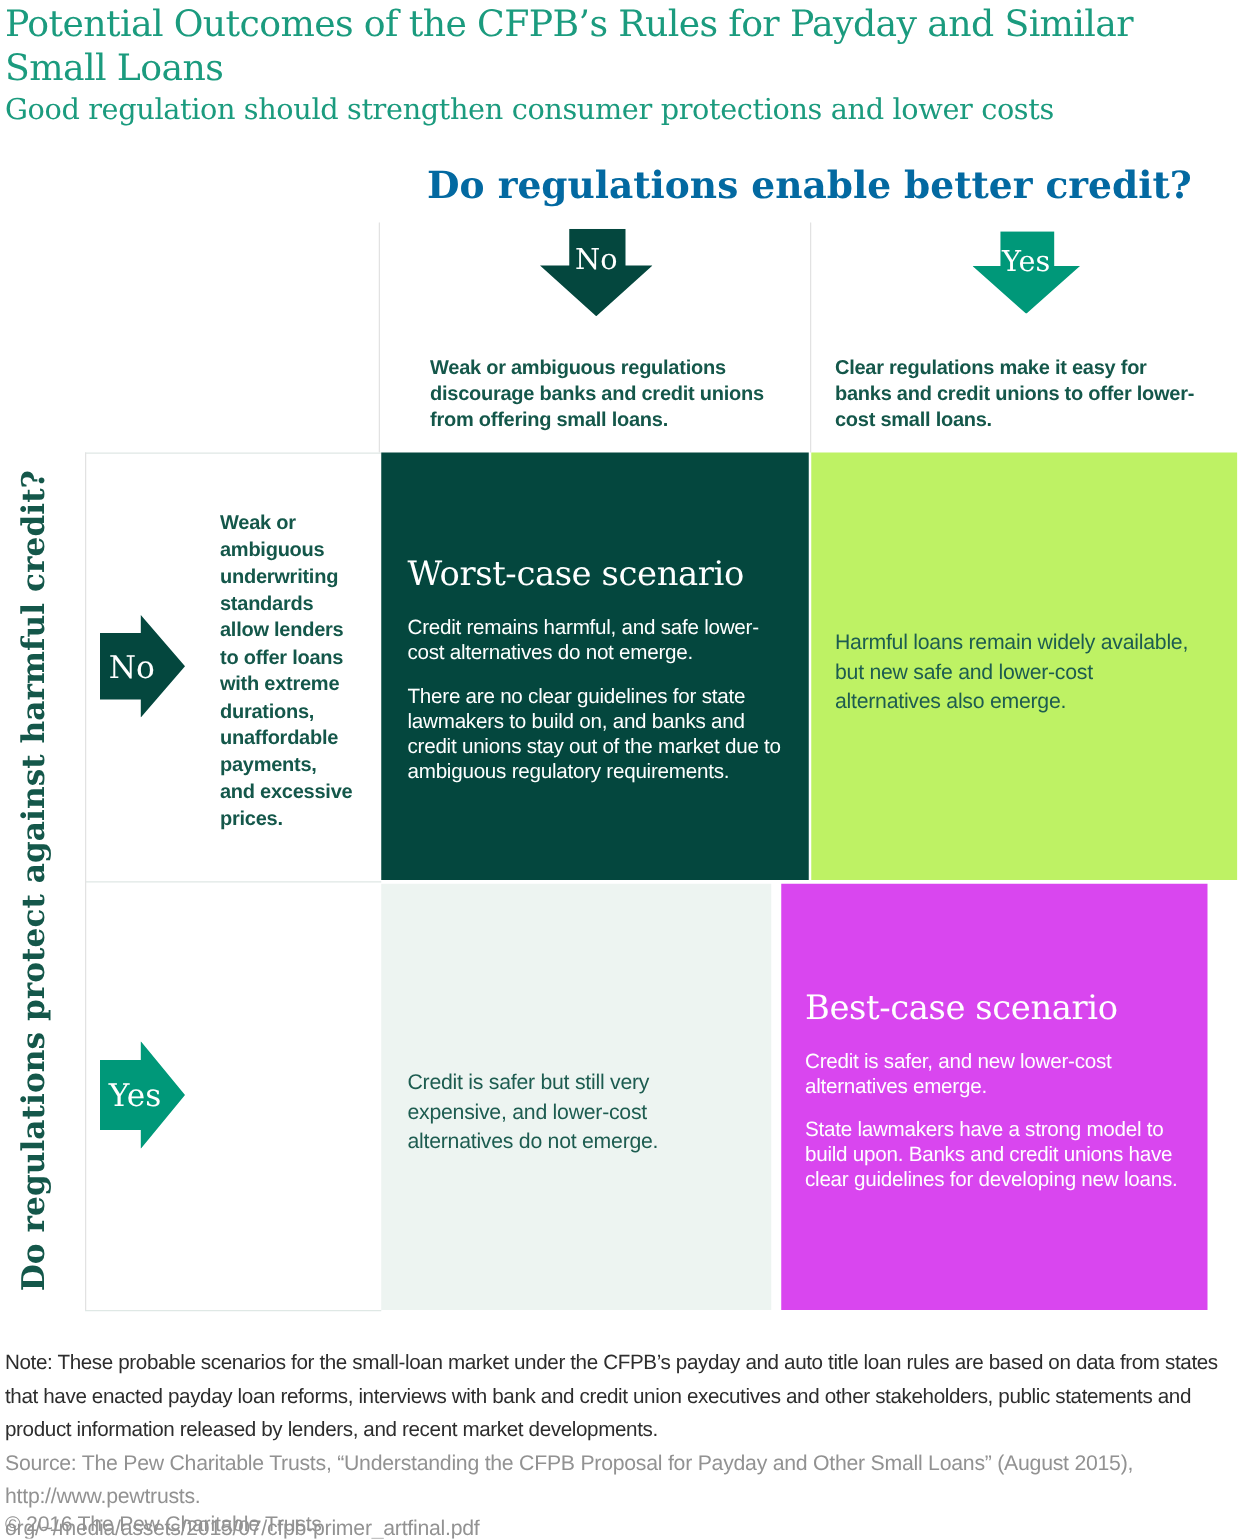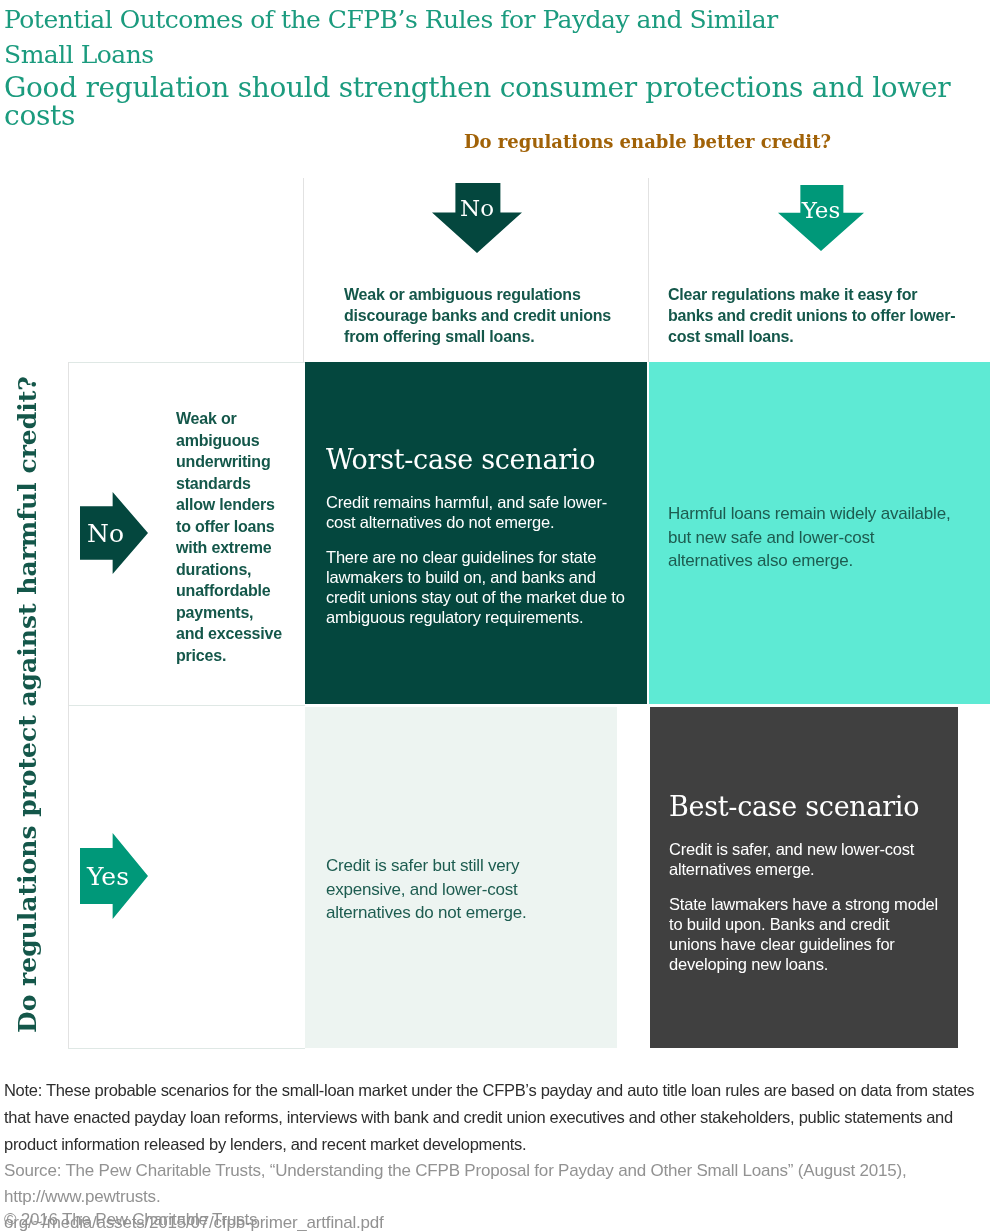--- a/index.html
+++ b/index.html
@@ -3,32 +3,32 @@
 <meta charset="utf-8">
 <style>
   html,body{margin:0;padding:0;background:#fff;}
   #page{
     position:relative;width:990px;height:1231px;background:#fff;overflow:hidden;
     font-family:"Liberation Sans",sans-serif;
   }
   
   .title{
     position:absolute;left:4px;top:2px;width:960px;
-    font-family:"DejaVu Serif",serif;font-size:25px;line-height:35px;
+    font-family:"DejaVu Serif",serif;font-size:29px;line-height:35px;
     color:#1b9b7e;letter-spacing:-0.5px;
   }
   .subtitle{
     position:absolute;left:4px;top:74px;width:960px;
-    font-family:"DejaVu Serif",serif;font-size:28px;line-height:28px;
+    font-family:"DejaVu Serif",serif;font-size:23px;line-height:28px;
     color:#1b9b7e;letter-spacing:-0.3px;
   }
   
   .col-question{
     position:absolute;left:305px;top:131px;width:685px;text-align:center;
-    font-family:"DejaVu Serif",serif;font-weight:bold;font-size:18px;color:#a16207;
+    font-family:"DejaVu Serif",serif;font-weight:bold;font-size:30px;color:#0369a1;
   }
   .vline{position:absolute;width:1px;background:#e2e2e2;}
   .v1{left:303px;top:178px;height:184px;}
   .v2{left:648px;top:178px;height:184px;}
   .hline{position:absolute;height:1px;background:#dfe8e5;}
   .h-top{left:68px;top:362px;width:237px;}
   .h-mid{left:68px;top:705px;width:237px;}
   .h-bot{left:68px;top:1048px;width:237px;}
   .v-left{left:68px;top:362px;height:686px;}
   
@@ -65,25 +65,25 @@
   .row-question{
     position:absolute;left:4px;top:362px;width:46px;height:686px;
     display:flex;align-items:center;justify-content:center;
     writing-mode:vertical-rl;transform:rotate(180deg);
     font-family:"DejaVu Serif",serif;font-weight:bold;font-size:25px;color:#14574a;
   }
   
   .cell{position:absolute;box-sizing:border-box;}
   .cell-worst{left:305px;top:362px;width:342px;height:342px;background:#04473e;
     color:#fff;padding:82px 19px 0 21px;}
-  .cell-enable-only{left:649px;top:362px;width:341px;height:342px;background:#5eead4;
+  .cell-enable-only{left:649px;top:362px;width:341px;height:342px;background:#bef264;
     color:#1d5c50;padding:140px 28px 0 19px;}
   .cell-protect-only{left:305px;top:707px;width:312px;height:341px;background:#edf4f1;
     color:#1d5c50;padding:147px 14px 0 21px;}
-  .cell-best{left:650px;top:707px;width:308px;height:341px;background:#404040;
+  .cell-best{left:625px;top:707px;width:341px;height:341px;background:#d946ef;
     color:#fff;padding:84px 18px 0 19px;}
   .cell h2{
     margin:0 0 17px 0;font-family:"DejaVu Serif",serif;font-weight:normal;
     font-size:27px;letter-spacing:-0.3px;
   }
   .cell p{margin:0 0 15px 0;font-size:16.5px;line-height:20px;letter-spacing:-0.2px;}
   .cell-enable-only p,.cell-protect-only p{font-size:17px;line-height:23.5px;}
   
   .note{
     position:absolute;left:4px;top:1077px;width:982px;

